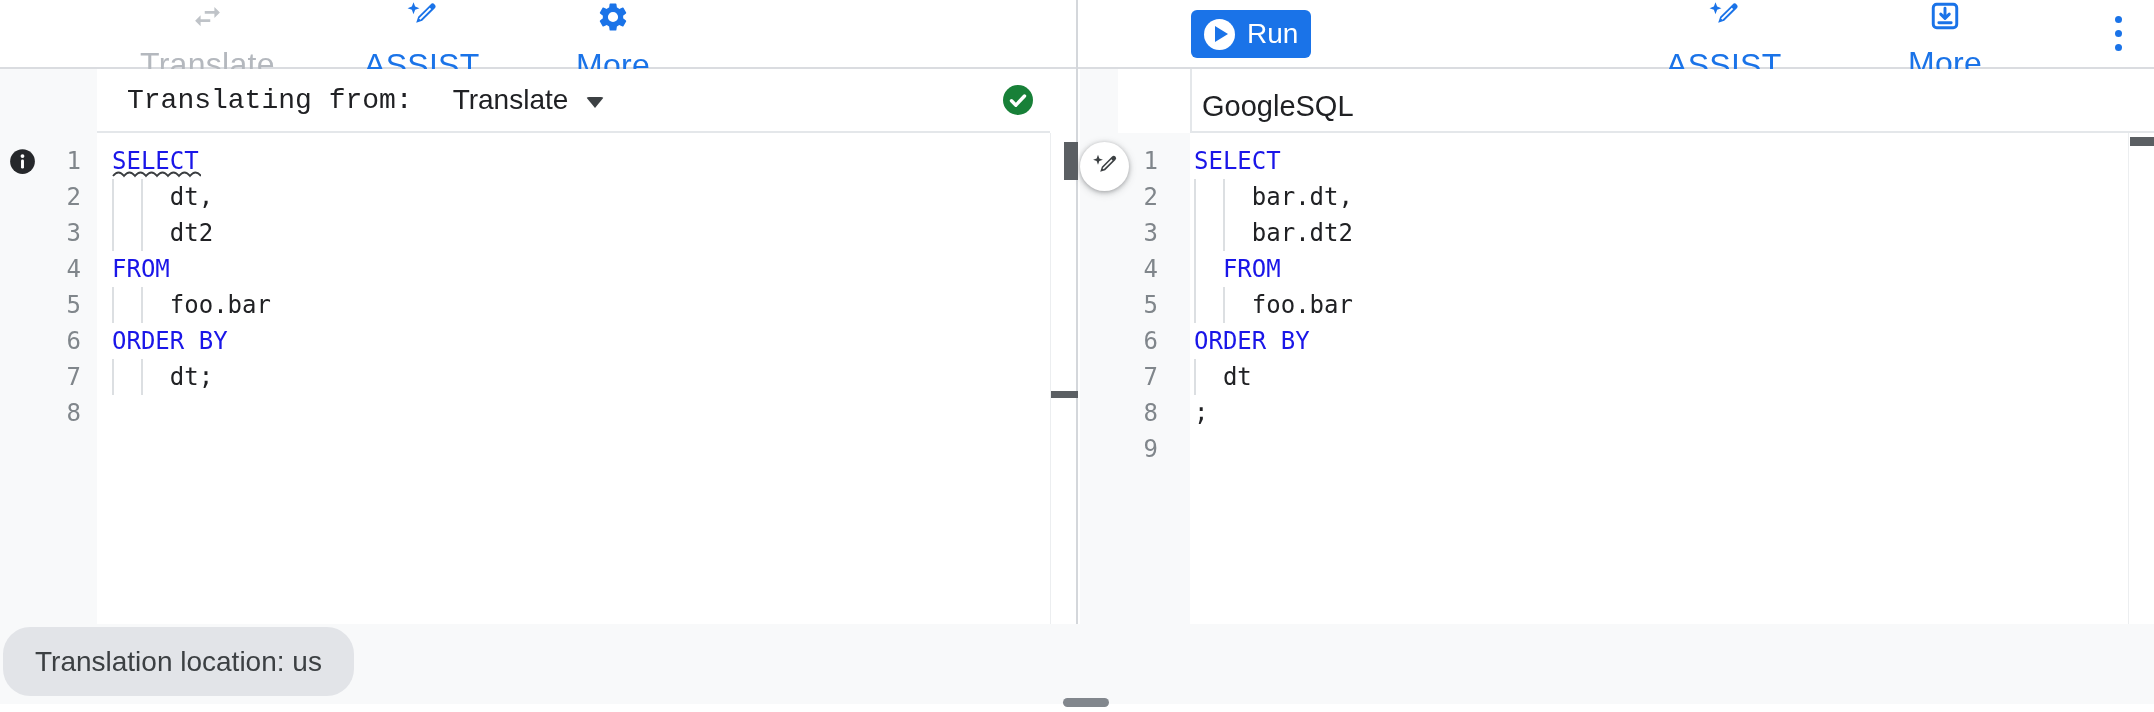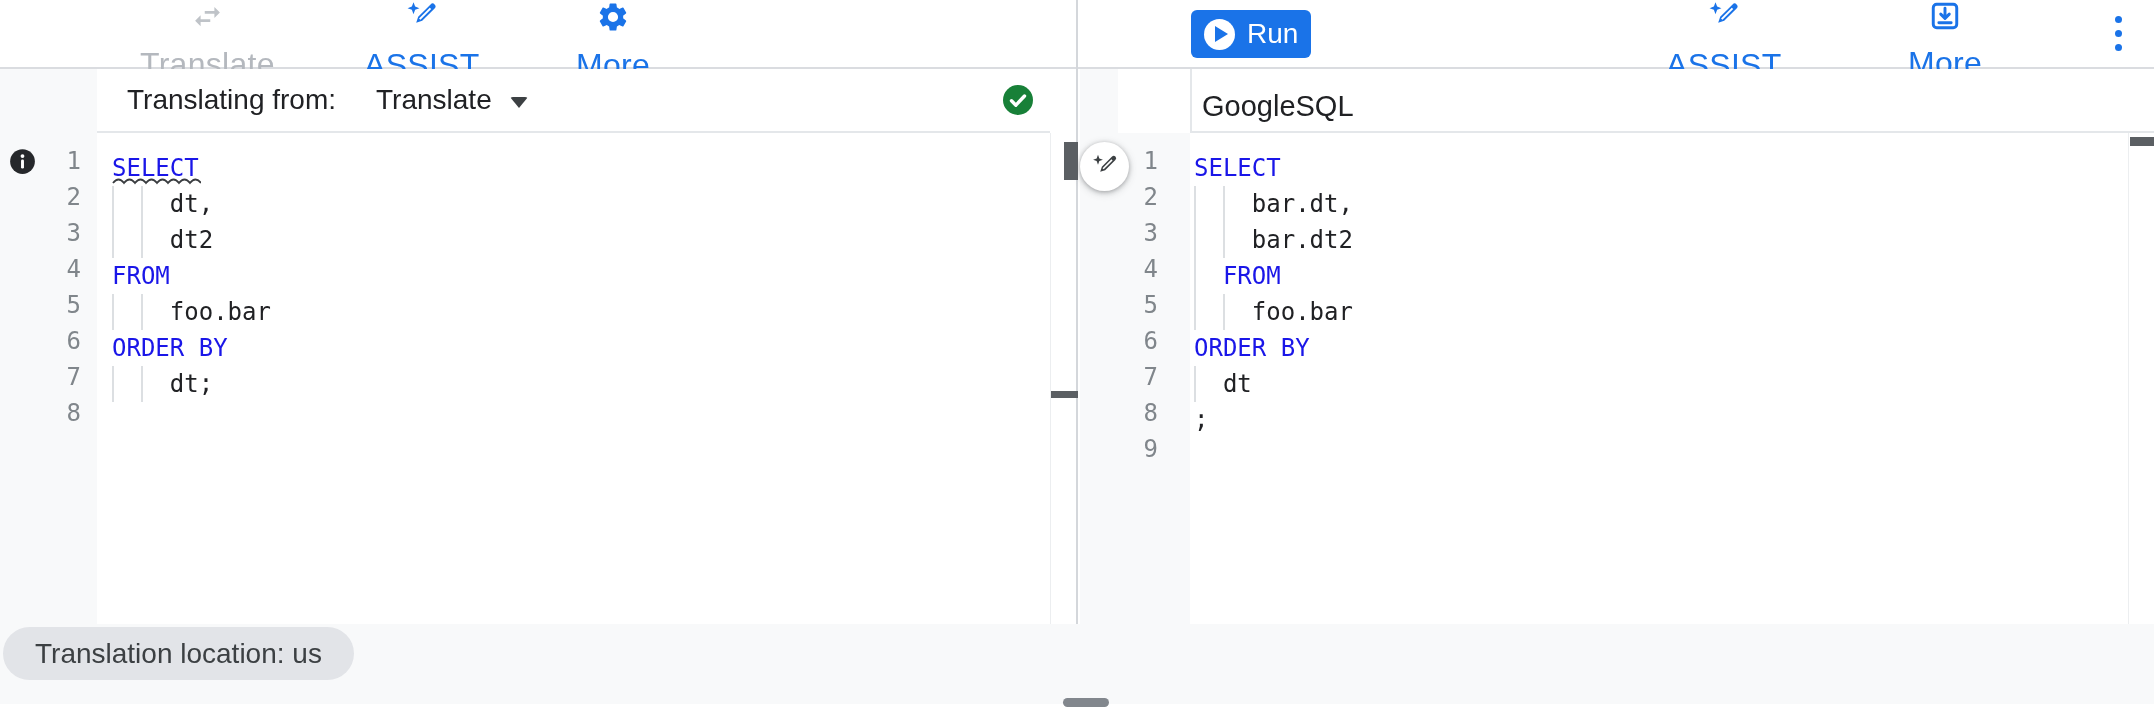--- a/index.html
+++ b/index.html
@@ -38,42 +38,42 @@
   .kebab i{width:7px;height:7px;border-radius:50%;background:var(--accent);}
 
   
   .divider-v{position:absolute;left:1076px;top:0;width:2px;height:624px;background:#d4d7db;}
   .gutter-left{position:absolute;left:0;top:69px;width:97px;height:555px;background:var(--gutter);}
   .gutter-right-hdr{position:absolute;left:1080px;top:69px;width:38px;height:64px;background:var(--gutter);}
   .gutter-right{position:absolute;left:1080px;top:133px;width:110px;height:491px;background:var(--gutter);}
 
   .hdr-left{position:absolute;left:97px;top:69px;width:953px;height:64px;background:#fff;
     border-bottom:2px solid var(--border-light);display:flex;align-items:center;padding:0 16px 0 30px;}
-  .hdr-left .lbl{font-size:28px;color:var(--text);}
+  .hdr-left .lbl{font-size:28px;color:var(--text);font-family:Liberation Mono, monospace;}
   .dialect{display:flex;align-items:center;gap:18px;margin-left:40px;cursor:pointer;
     font-size:28px;color:var(--text);}
   .dialect .caret{color:#3c4043;border-left-width:9px;border-right-width:9px;border-top-width:11px;}
   .hdr-left .spacer{flex:1;}
 
   .hdr-right-fill{position:absolute;left:1118px;top:69px;width:1036px;height:62px;background:#fff;}
   .hdr-right-vline{position:absolute;left:1190px;top:69px;width:2px;height:64px;background:var(--border-light);}
   .hdr-right-bline{position:absolute;left:1190px;top:131px;width:964px;height:2px;background:var(--border-light);}
   .hdr-right-label{position:absolute;left:1202px;top:69px;height:74px;display:flex;align-items:center;
     font-size:29px;color:var(--text);}
 
   
   .editor{position:absolute;top:133px;height:491px;overflow:hidden;}
   .editor.left{left:0;width:1050px;}
   .editor.right{left:1080px;width:1048px;}
   .rows{padding-top:10px;}
   .code-row{display:flex;height:36px;font-family:"DejaVu Sans Mono",monospace;font-size:24px;line-height:36px;}
   .ln{color:var(--gray-text);text-align:right;flex:none;cursor:pointer;}
   .editor.left .ln{width:81px;}
   .editor.right .ln{width:78px;}
-  .codecell{flex:1;position:relative;white-space:pre;color:var(--text);cursor:text;margin-top:7px;}
+  .codecell{flex:1;position:relative;white-space:pre;color:var(--text);cursor:text;}
   .editor.left .codecell{padding-left:31px;}
   .editor.right .codecell{padding-left:36px;}
   .codecell.kw{color:var(--kw);}
   .iguide{position:absolute;top:0;width:2px;height:36px;background:#dcdfe2;}
   .squiggle{position:absolute;top:27px;pointer-events:none;}
 
   
   .info-marker{position:absolute;left:9px;top:148px;width:27px;height:27px;cursor:pointer;}
   .fab{position:absolute;left:1080px;top:142px;width:49px;height:49px;border-radius:50%;background:#fff;
     box-shadow:0 1px 4px rgba(60,64,67,.35),0 2px 8px rgba(60,64,67,.22);display:flex;align-items:center;
@@ -82,21 +82,21 @@
   
   .track-l{position:absolute;left:1050px;top:133px;width:1px;height:491px;background:#eceef0;}
   .track-r{position:absolute;left:2128px;top:133px;width:1px;height:491px;background:#eceef0;}
   .vthumb-l{position:absolute;left:1064px;top:142px;width:14px;height:38px;background:var(--thumb);cursor:pointer;}
   .hthumb-l{position:absolute;left:1051px;top:391px;width:27px;height:7px;background:var(--thumb);cursor:pointer;}
   .vthumb-r{position:absolute;left:2130px;top:137px;width:24px;height:9px;background:var(--thumb);cursor:pointer;}
 
   
   .below{position:absolute;left:0;top:624px;width:2154px;height:80px;background:var(--gutter);}
   .below-white{position:absolute;left:0;top:704px;width:2154px;height:8px;background:#fff;}
-  .chip{position:absolute;left:3px;top:627px;height:53px;border-radius:27px;background:#e2e4e8;
+  .chip{position:absolute;left:3px;top:627px;height:69px;border-radius:27px;background:#e2e4e8;
     display:inline-flex;align-items:center;padding:0 32px;font-size:28px;color:#3c4043;}
   .drag-handle{position:absolute;left:1063px;top:698px;width:46px;height:9px;border-radius:5px;
     background:#82878d;cursor:row-resize;}
 
   .icon{display:inline-flex;flex:none;}
 </style>
 </head>
 <body>
 
 <div class="stage">

